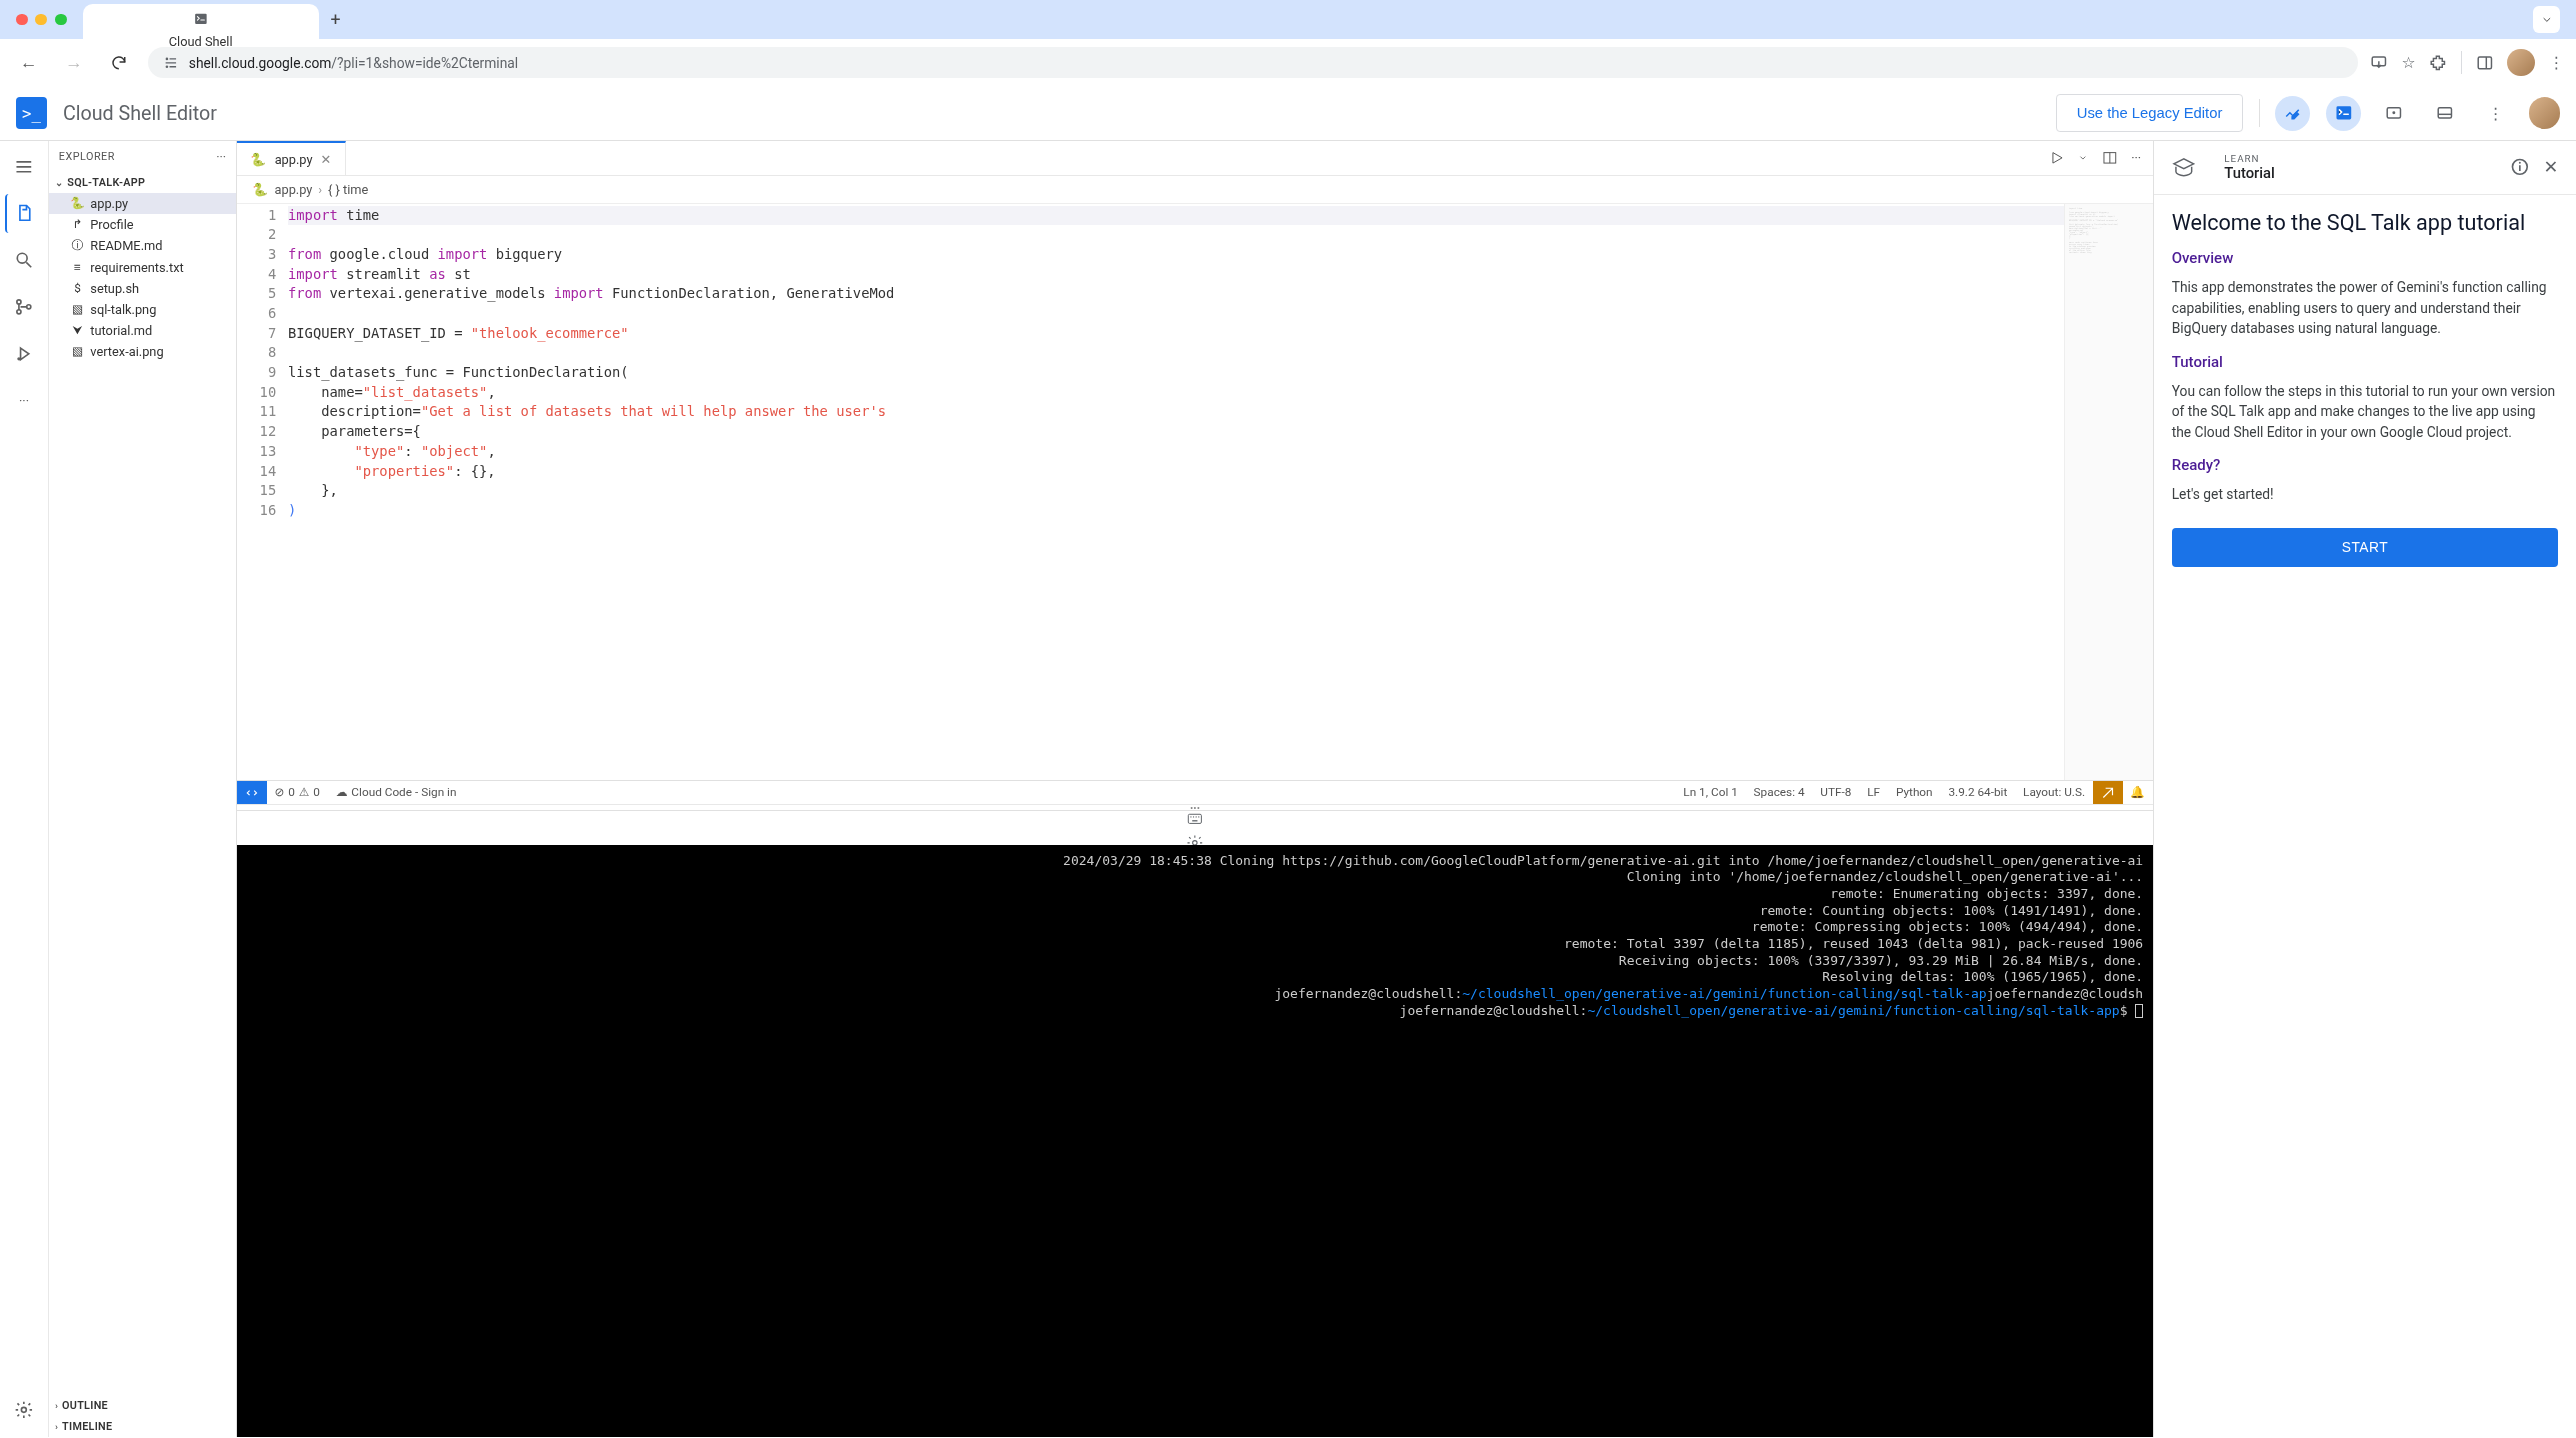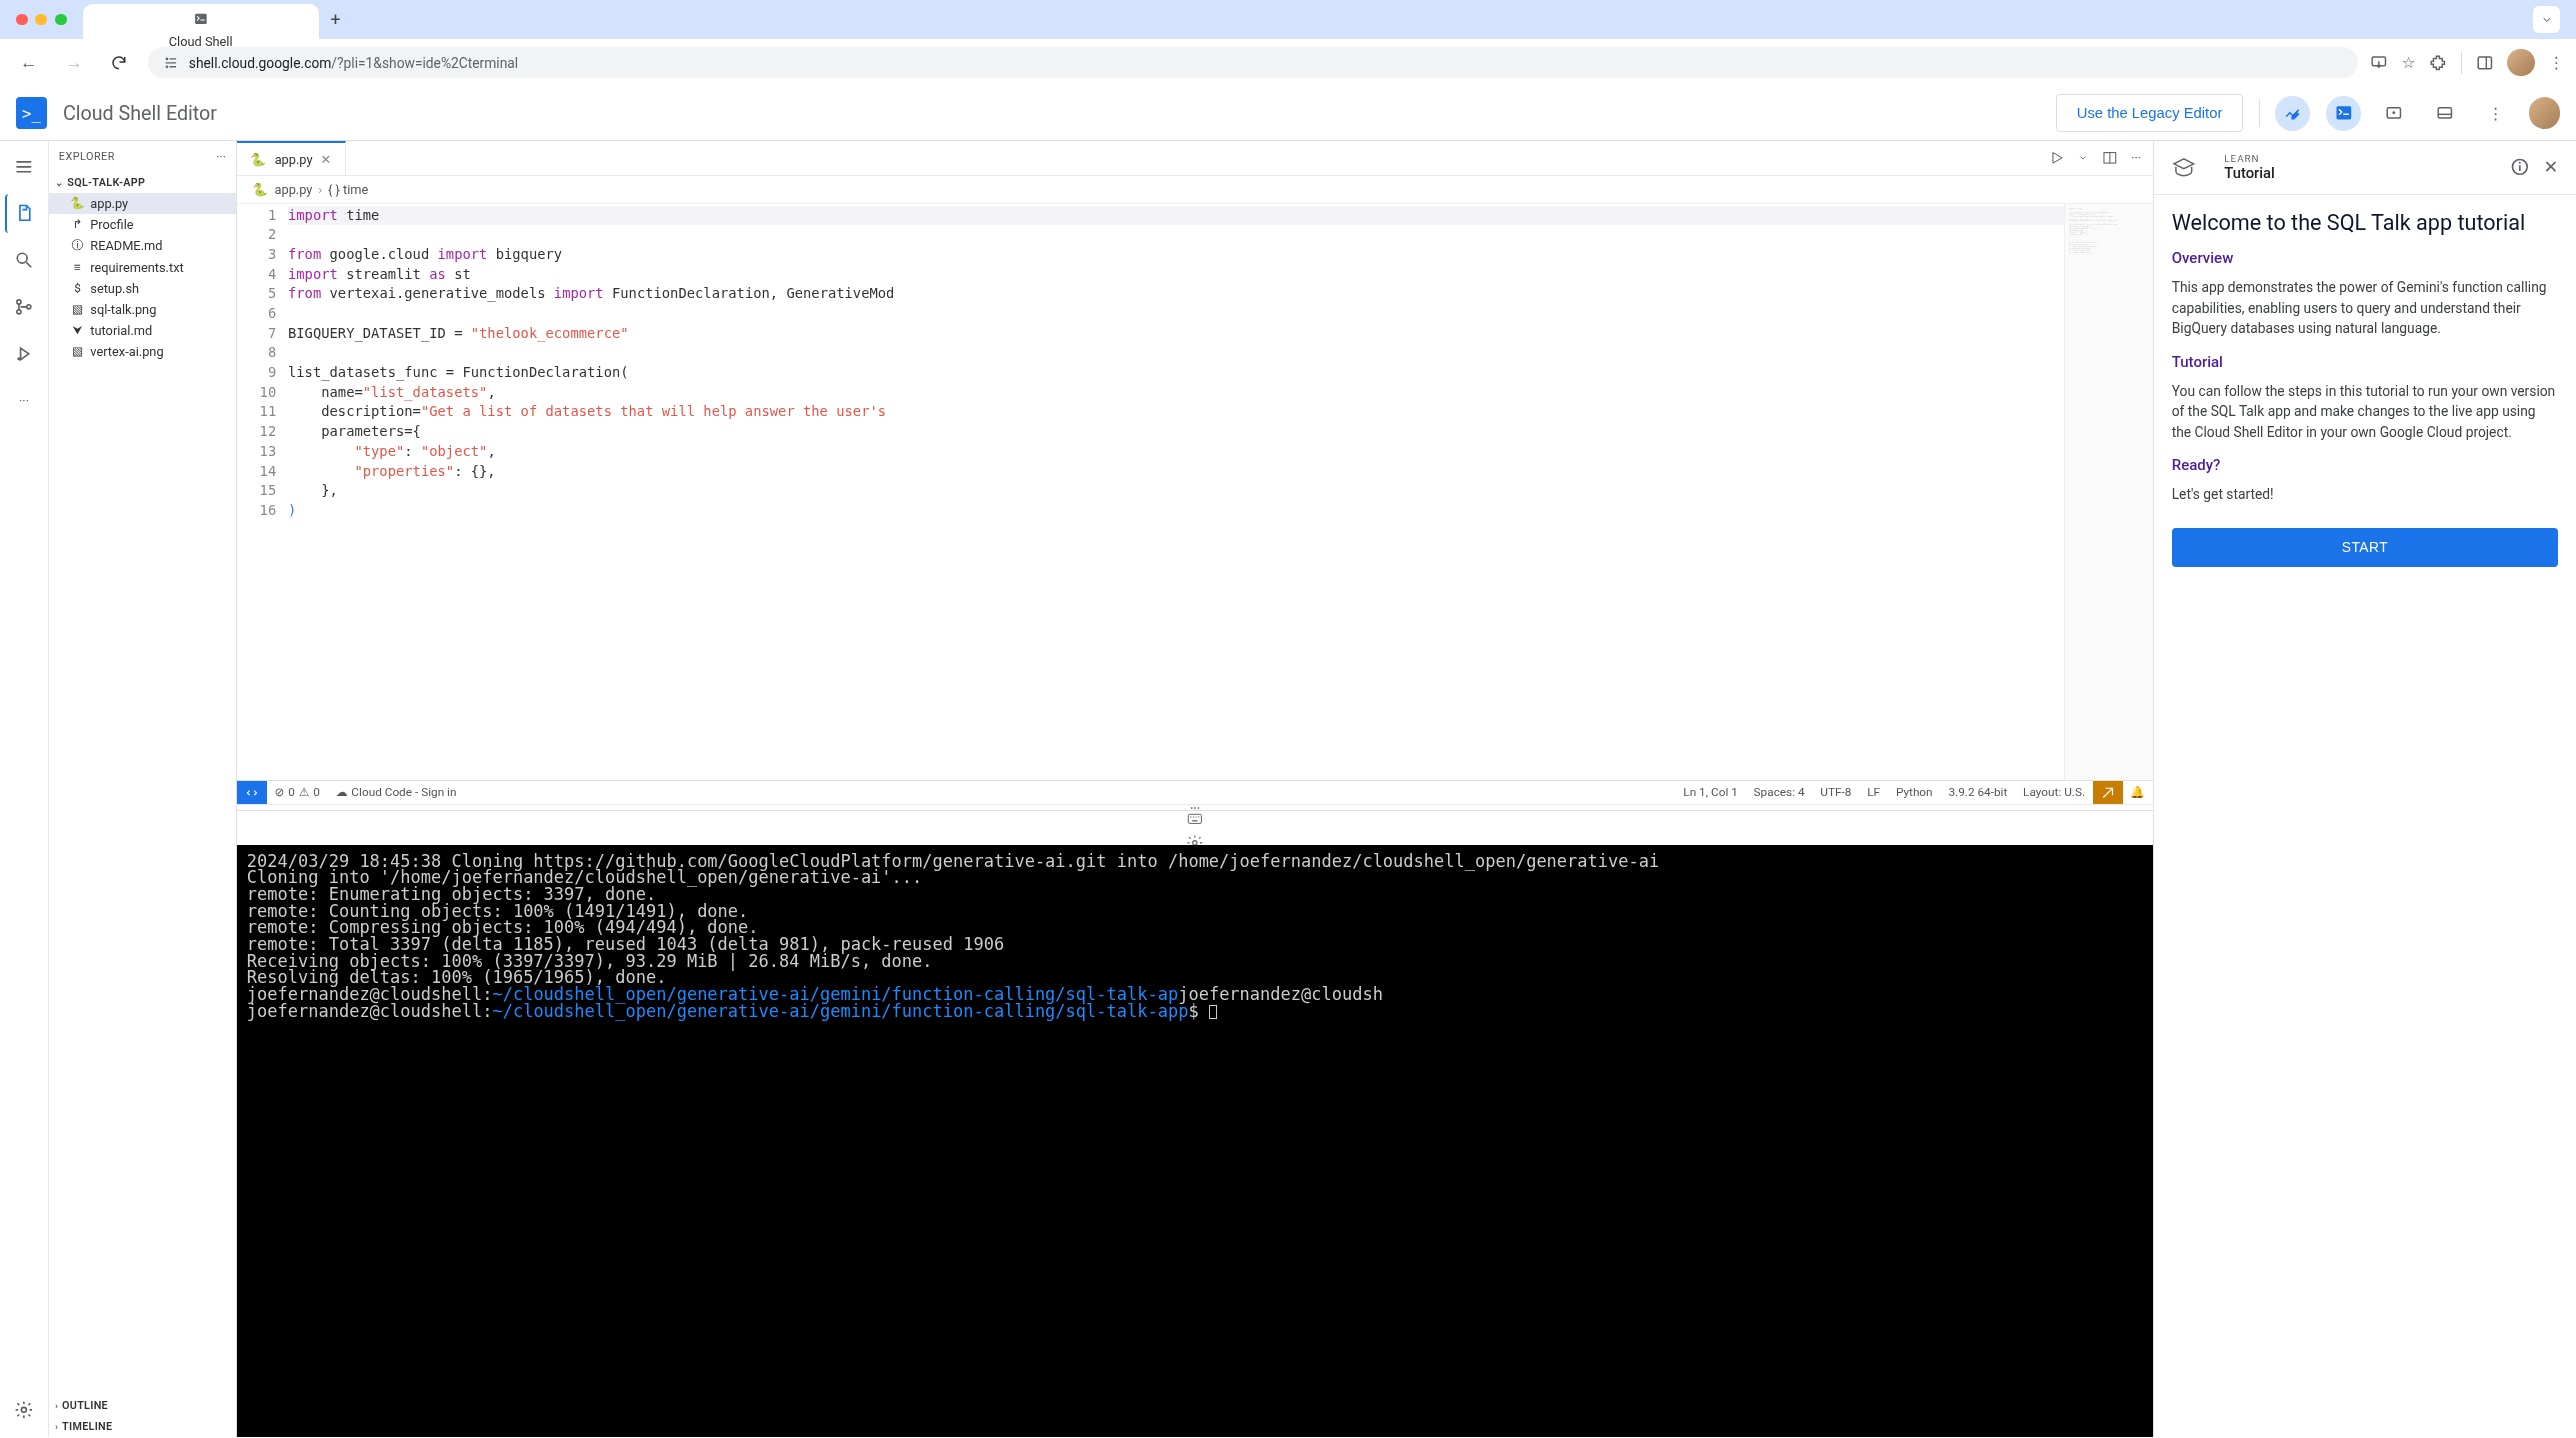--- a/index.html
+++ b/index.html
@@ -85,21 +85,21 @@
 .status-spacer { flex:1; }
 .status-divider { height:5.9px; display:flex; justify-content:center; align-items:center; color:#888; font-size:9.8px; border-top:1px solid #e8e8e8; }
 
 
 .term-tabs { display:flex; align-items:center; height:35px; border-top:1px solid #e0e0e0; padding:0 7.9px; gap:7.9px;flex-direction:column; }
 .term-tabs .icn { color:#5f6368; cursor:pointer; padding:0 3.9px; }
 .term-tab { color:#1a73e8; border-bottom:2px solid #1a73e8; padding:7.9px 3.9px; display:flex; gap:5.9px; align-items:center; font-size:12.8px; }
 .term-tabs .closebtn { margin-left:auto; color:#5f6368; cursor:pointer; font-size:15.7px; }
 
 
-.terminal { background:#000; color:#ccc; font-family:"Menlo","Consolas",monospace; font-size:17px; line-height:16.7px; padding:7.9px 9.8px; flex:1; white-space:pre-wrap; overflow:auto; }
+.terminal { background:#000; color:#ccc; font-family:"Menlo","Consolas",monospace; font-size:13px; line-height:16.7px; padding:7.9px 9.8px; flex:1; white-space:pre-wrap; overflow:auto;text-align:right; }
 .terminal .path { color:#1a8cff; }
 .terminal .cursor { display:inline-block; width:7.9px; height:13.8px; border:1px solid #ccc; vertical-align:middle; }
 
 
 .tutorial-hdr { display:flex; align-items:center; padding:11.8px 17.7px; gap:29px; border-bottom:1px solid #e8e8e8; }
 .tutorial-hdr .learn { font-size:9.8px; letter-spacing:1px; color:#5f6368; }
 .tutorial-hdr .ttitle { font-size:14.8px; color:#202124; font-weight:500; }
 .tutorial-hdr-icons { margin-left:auto; display:flex; gap:13.8px; color:#5f6368; }
 .tutorial-body { padding:15.7px 17.7px; overflow:auto; }
 .tutorial-body h1 { font-size:21.6px; font-weight:400; margin-bottom:0; color:#0f172a; }

